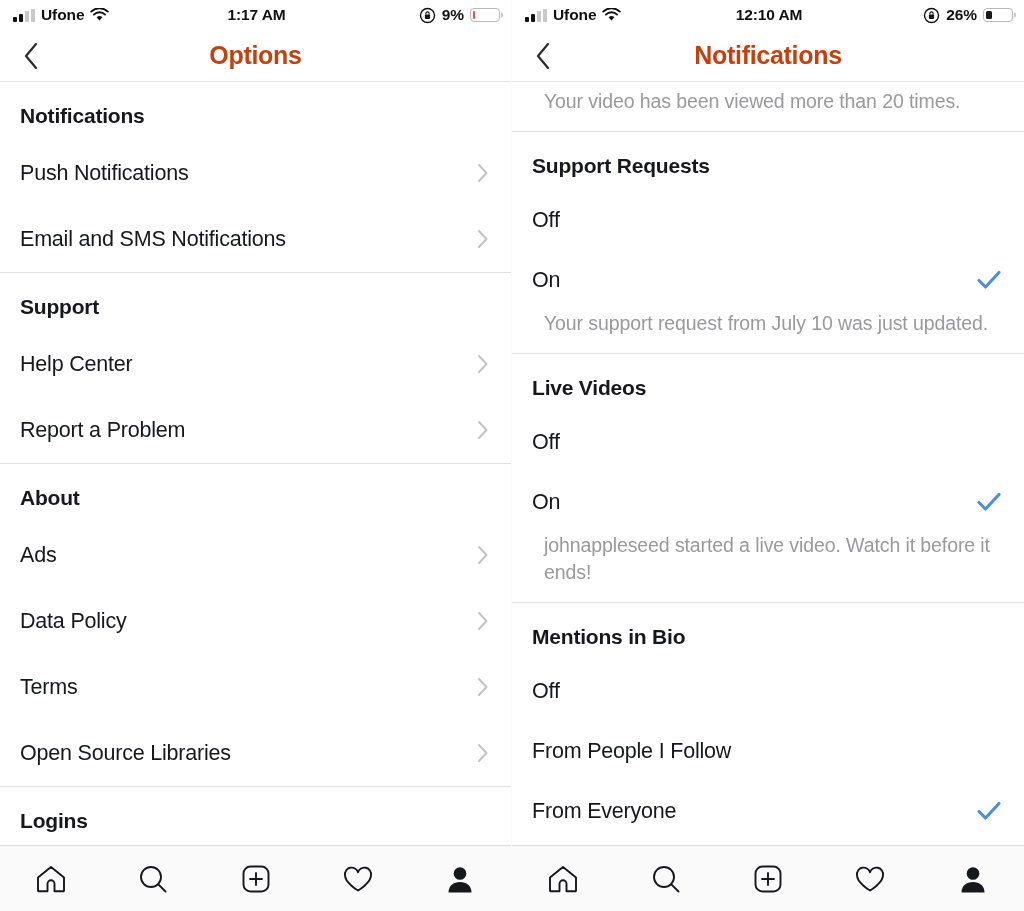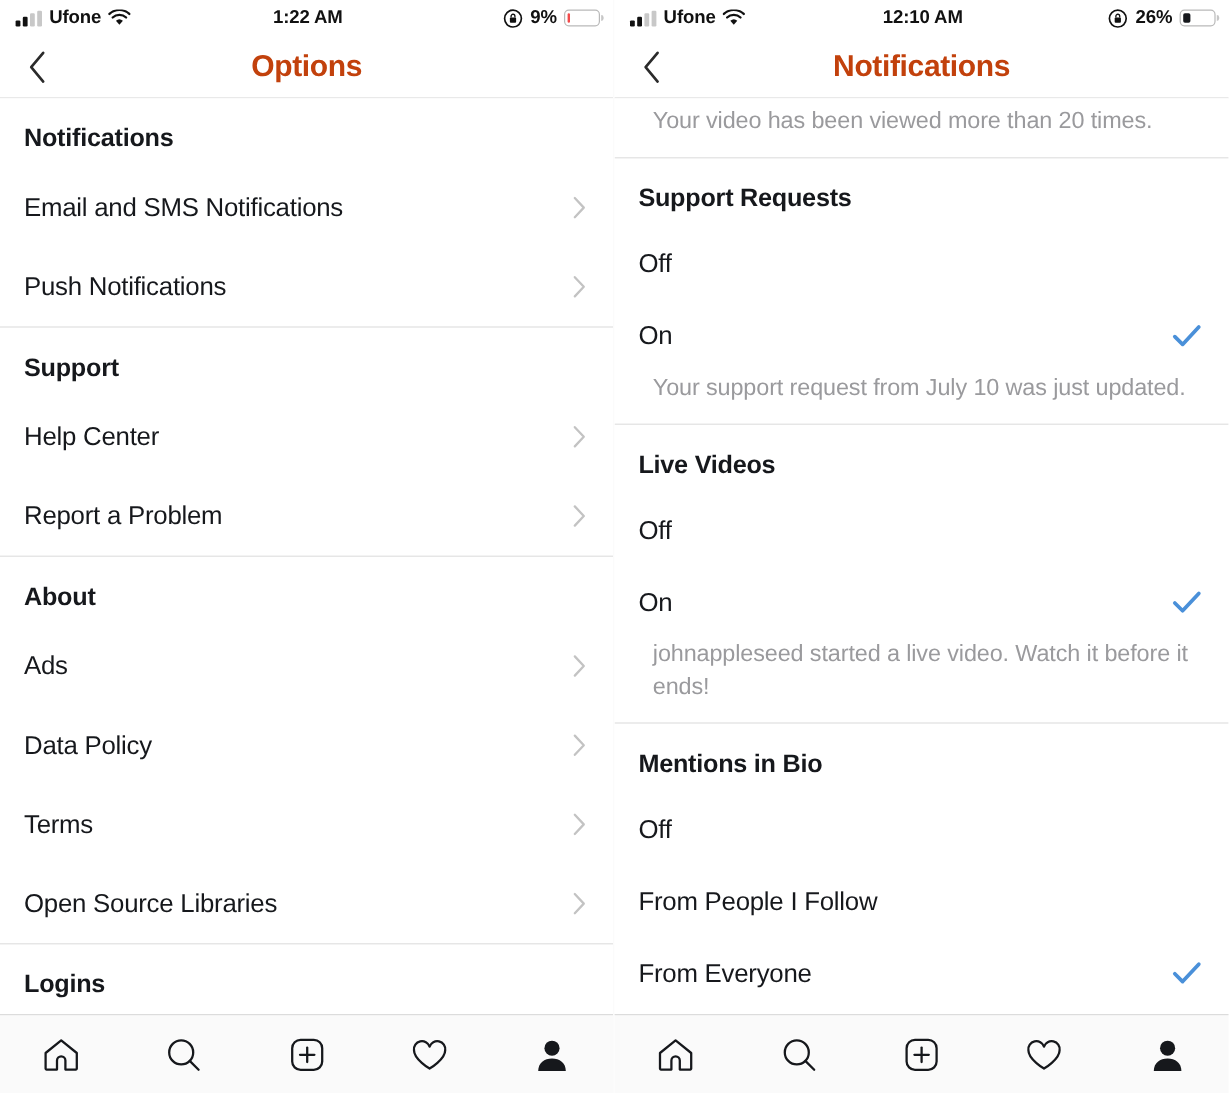--- a/index.html
+++ b/index.html
@@ -197,21 +197,21 @@
         <span class="carrier">Ufone</span>
         <span class="wifi">
           <svg width="19" height="14" viewBox="0 0 19 14">
             <path d="M9.5 12.6 L6.6 9.3 a4.3 4.3 0 0 1 5.8 0 Z" fill="#111"></path>
             <path d="M3.9 6.6 a8 8 0 0 1 11.2 0" stroke="#111" stroke-width="1.9" fill="none" stroke-linecap="round"></path>
             <path d="M1.2 3.6 a12 12 0 0 1 16.6 0" stroke="#111" stroke-width="1.9" fill="none" stroke-linecap="round"></path>
           </svg>
         </span>
       </div>
       <div class="sb-center">
-        <span class="sb-time">1:22 AM</span>
+        <span class="sb-time">1:17 AM</span>
       </div>
       <div class="sb-right">
         <span class="rotlock">
           <svg width="17" height="17" viewBox="0 0 17 17">
             <circle cx="8.5" cy="8.5" r="7" stroke="#111" stroke-width="1.4" fill="none"></circle>
             <rect x="5.9" y="7.6" width="5.2" height="4.3" rx="0.8" fill="#111"></rect>
             <path d="M6.9 7.6 v-1.1 a1.6 1.6 0 0 1 3.2 0 v1.1" stroke="#111" stroke-width="1.1" fill="none"></path>
           </svg>
         </span>
         <span class="pct">9%</span>
@@ -226,27 +226,27 @@
         <svg width="16" height="28" viewBox="0 0 16 28">
           <path d="M13 2 L3 14 L13 26" stroke="#2b2b2b" stroke-width="2.2" fill="none" stroke-linecap="round" stroke-linejoin="round"></path>
         </svg>
       </div>
       <div class="nav-title">Options</div>
     </div>
 
     <div class="content" id="left-content">
         <div class="group-header">Notifications</div>
         <div class="row">
+          <span class="label">Push Notifications</span>
+          <span class="chev"><svg width="12" height="20" viewBox="0 0 12 20">
+              <path d="M2 2 L9.5 10 L2 18" stroke="#c3c3c3" stroke-width="1.9" fill="none" stroke-linecap="round" stroke-linejoin="round"></path>
+            </svg></span>
+        </div>
+        <div class="row">
           <span class="label">Email and SMS Notifications</span>
-          <span class="chev"><svg width="12" height="20" viewBox="0 0 12 20">
-              <path d="M2 2 L9.5 10 L2 18" stroke="#c3c3c3" stroke-width="1.9" fill="none" stroke-linecap="round" stroke-linejoin="round"></path>
-            </svg></span>
-        </div>
-        <div class="row">
-          <span class="label">Push Notifications</span>
           <span class="chev"><svg width="12" height="20" viewBox="0 0 12 20">
               <path d="M2 2 L9.5 10 L2 18" stroke="#c3c3c3" stroke-width="1.9" fill="none" stroke-linecap="round" stroke-linejoin="round"></path>
             </svg></span>
         </div>
         <div class="divider"></div>
         <div class="group-header">Support</div>
         <div class="row">
           <span class="label">Help Center</span>
           <span class="chev"><svg width="12" height="20" viewBox="0 0 12 20">
               <path d="M2 2 L9.5 10 L2 18" stroke="#c3c3c3" stroke-width="1.9" fill="none" stroke-linecap="round" stroke-linejoin="round"></path>

